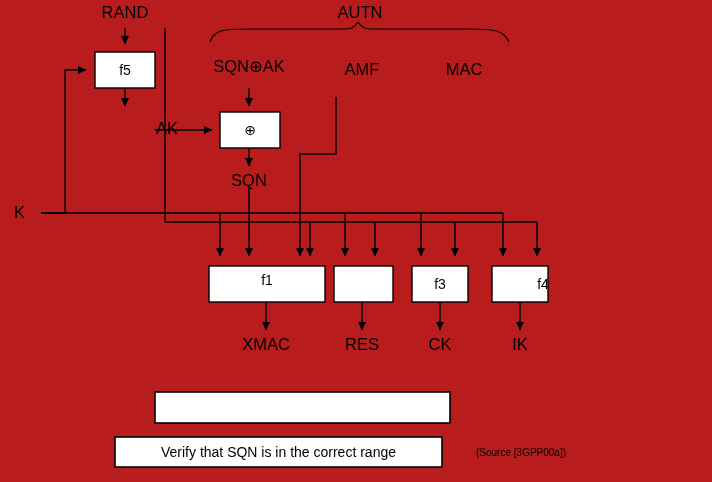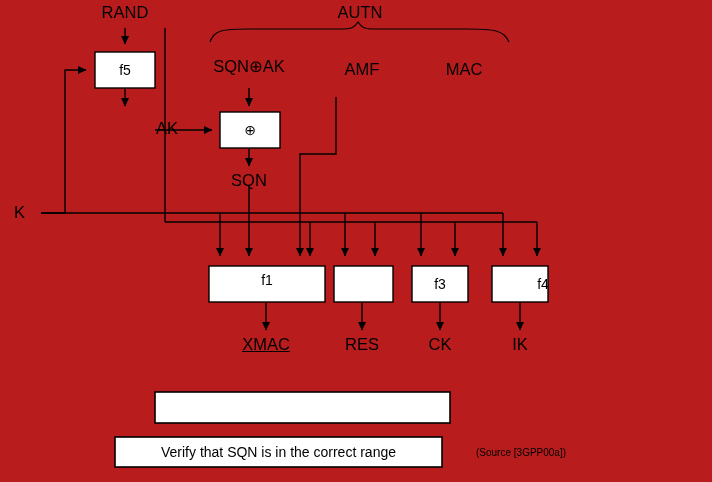--- a/index.html
+++ b/index.html
@@ -138,21 +138,21 @@
 
   <div class="boxtxt" style="left:220px; top:112px; width:60px; height:36px;">⊕</div>
 
   <div class="boxtxt" style="left:209px; top:266px; width:116px; height:28px;">f1</div>
 
 
   <div class="boxtxt" style="left:412px; top:266px; width:56px; height:36px;">f3</div>
 
   <div class="boxtxt" style="left:492px; top:266px; width:44px; height:36px;margin-left:29px;">f4</div>
 
-  <div class="lbl c" style="left:266px; top:336px;text-decoration:underline;">XMAC</div>
+  <div class="lbl c" style="left:266px; top:336px;">XMAC</div>
 
   <div class="lbl c" style="left:362px; top:336px;">RES</div>
 
   <div class="lbl c" style="left:440px; top:336px;">CK</div>
 
   <div class="lbl c" style="left:520px; top:336px;">IK</div>
 
 
   <div class="boxtxt" style="left:115px; top:437px; width:327px; height:30px;">Verify that SQN is in the correct range</div>
 

